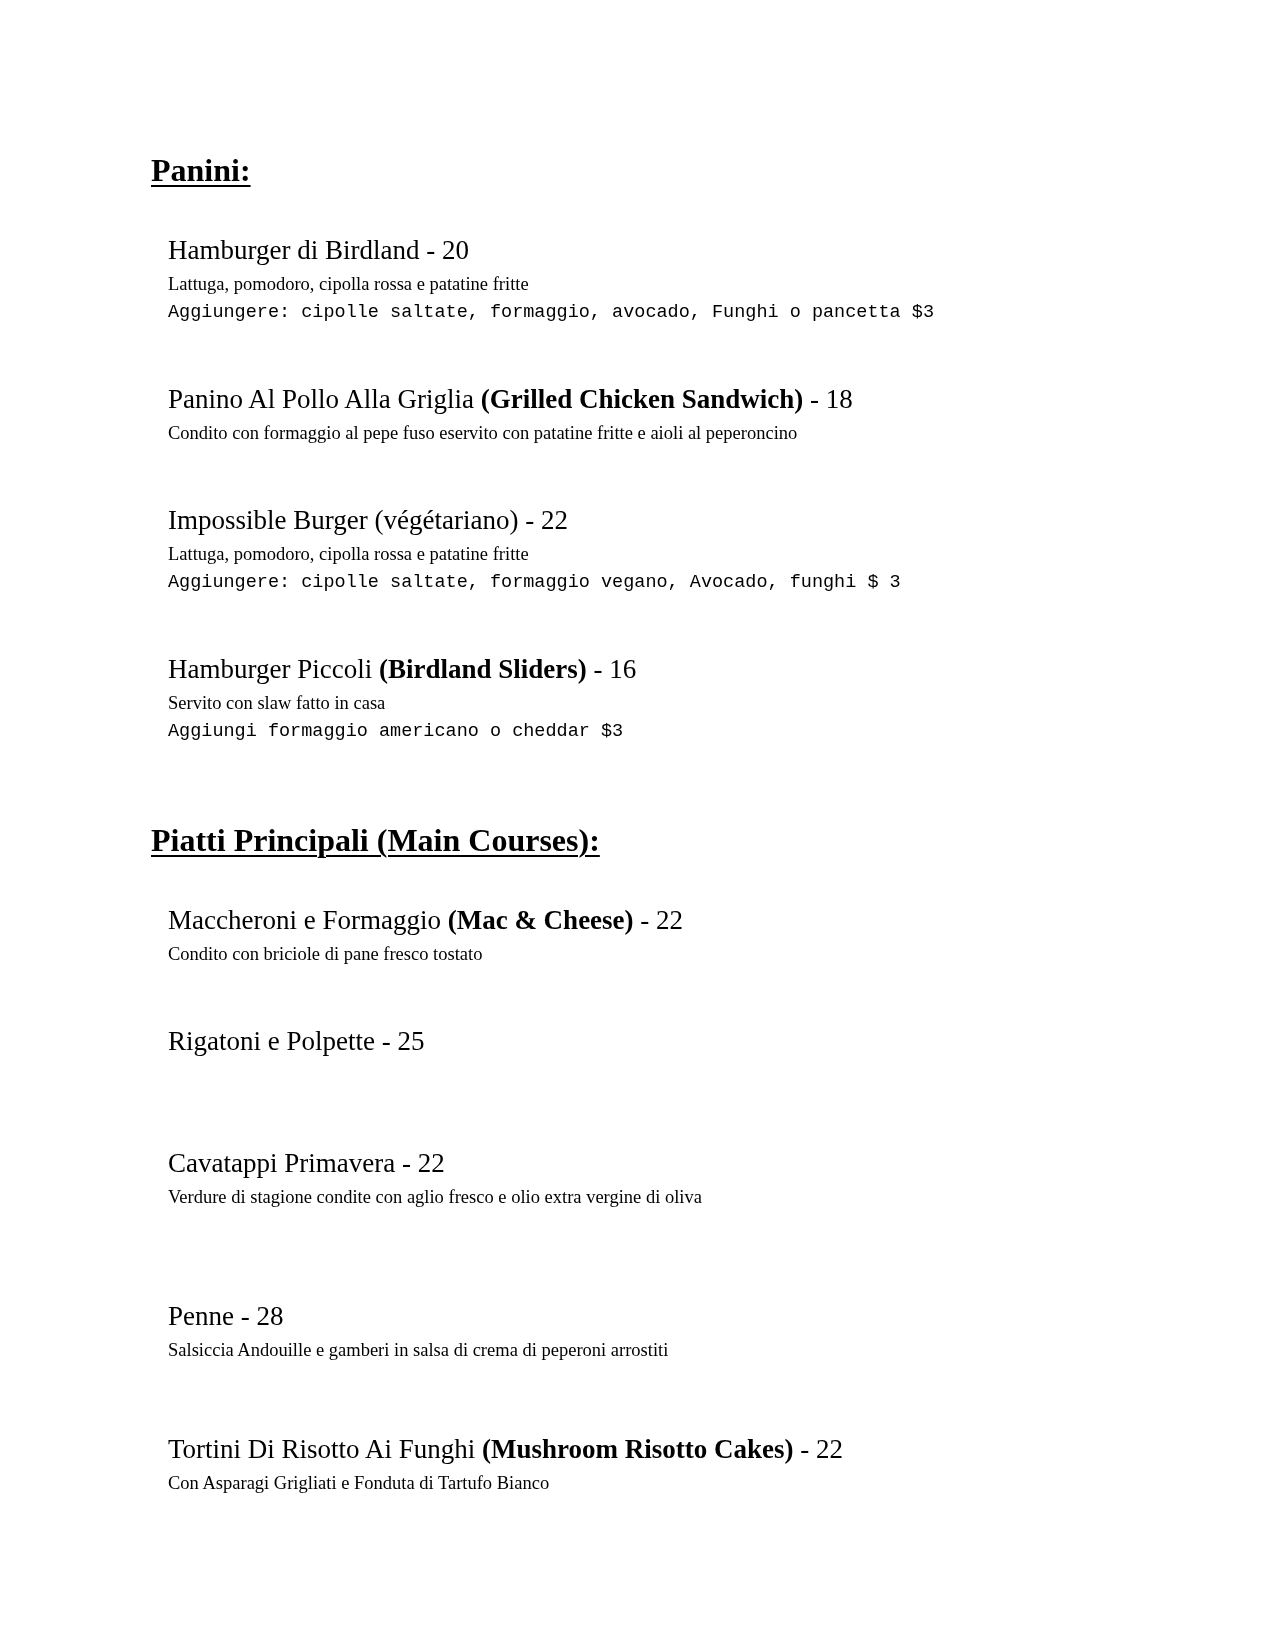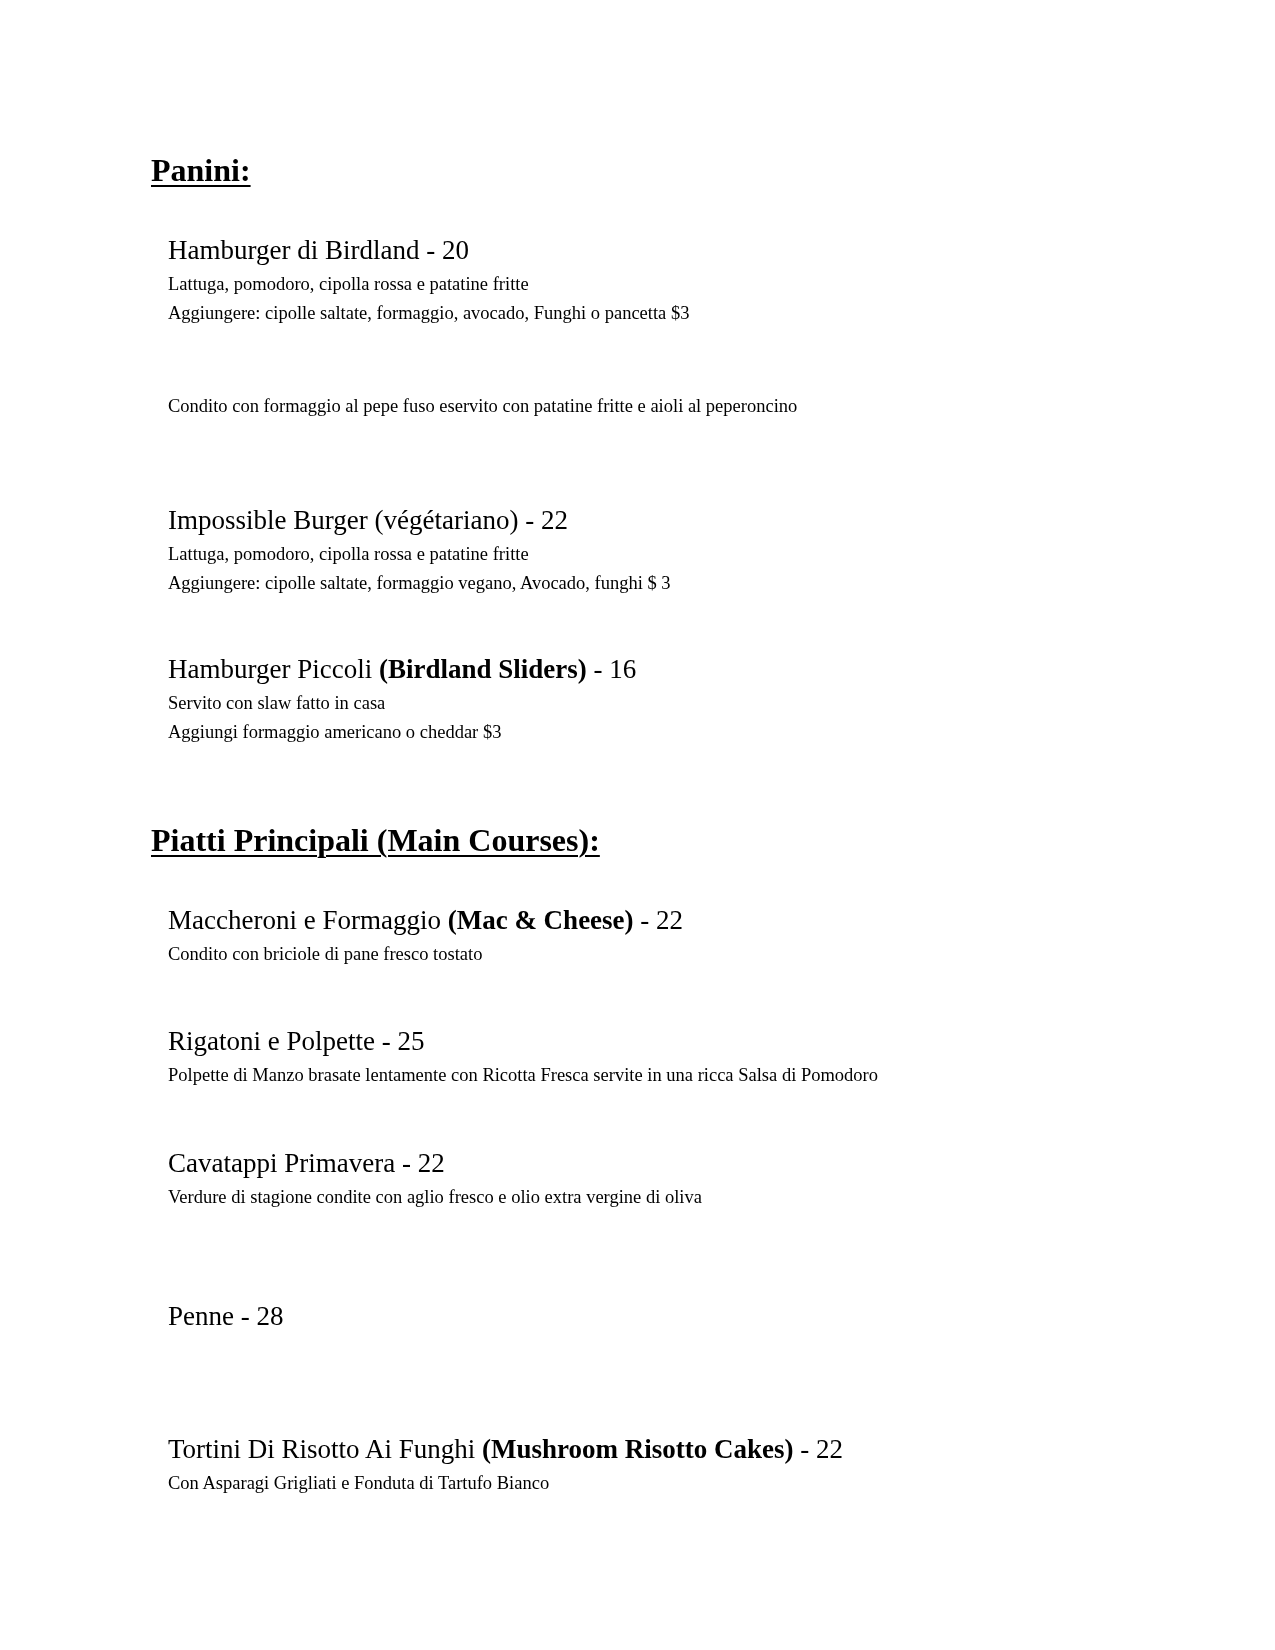--- a/index.html
+++ b/index.html
@@ -6,36 +6,37 @@
     body { width: 1275px; height: 1650px; position: relative; overflow: hidden;
            font-family: "Liberation Serif", "DejaVu Serif", serif; color: #000; }
     .page { position: absolute; left: 151px; top: 0; width: 1000px; }
     .section-heading { position: absolute; left: 0; margin: 0; font-weight: bold;
                        font-size: 32px; text-decoration: underline; text-decoration-thickness: 2px;
                        text-underline-offset: 4px; white-space: nowrap; line-height: 1; text-align: right; }
     .item { position: absolute; left: 17px; white-space: nowrap; }
     .item-title { font-size: 27px; line-height: 1; margin: 0; }
     .item-title .bold { font-weight: bold; }
     .item-desc { font-size: 18.5px; line-height: 1; margin-top: 11px; }
-    .item-desc + .item-desc { margin-top: 10px; }
+    .item-desc + .item-desc { margin-top: 10px; font-family: Liberation Mono, monospace; }
   </style>
 </head>
 <body>
 
 <div class="page">
 
   <h2 class="section-heading" style="top:154px;">Panini:</h2>
 
   <div class="item" style="top:237px;">
     <div class="item-title"><span>Hamburger di Birdland</span><span class="bold"></span><span> - 20</span></div>
     <div class="item-desc">Lattuga, pomodoro, cipolla rossa e patatine fritte</div>
     <div class="item-desc">Aggiungere: cipolle saltate, formaggio, avocado, Funghi o pancetta $3</div>
   </div>
 
   <div class="item" style="top:386px;">
+    <div class="item-title"><span>Panino Al Pollo Alla Griglia </span><span class="bold">(Grilled Chicken Sandwich)</span><span> - 18</span></div>
     <div class="item-desc">Condito con formaggio al pepe fuso eservito con patatine fritte e aioli al peperoncino</div>
   </div>
 
   <div class="item" style="top:507px;">
     <div class="item-title"><span>Impossible Burger (végétariano)</span><span class="bold"></span><span> - 22</span></div>
     <div class="item-desc">Lattuga, pomodoro, cipolla rossa e patatine fritte</div>
     <div class="item-desc">Aggiungere: cipolle saltate, formaggio vegano, Avocado, funghi $ 3</div>
   </div>
 
   <div class="item" style="top:656px;">
@@ -46,30 +47,30 @@
 
   <h2 class="section-heading" style="top:824px;">Piatti Principali (Main Courses):</h2>
 
   <div class="item" style="top:907px;">
     <div class="item-title"><span>Maccheroni e Formaggio </span><span class="bold">(Mac &amp; Cheese)</span><span> - 22</span></div>
     <div class="item-desc">Condito con briciole di pane fresco tostato</div>
   </div>
 
   <div class="item" style="top:1028px;">
     <div class="item-title"><span>Rigatoni e Polpette</span><span class="bold"></span><span> - 25</span></div>
-    <div class="item-desc">Polpette di Manzo brasate lentamente con Ricotta Fresca servite in una ricca Salsa di Pomodoro</div>
   </div>
 
   <div class="item" style="top:1150px;">
     <div class="item-title"><span>Cavatappi Primavera</span><span class="bold"></span><span> - 22</span></div>
     <div class="item-desc">Verdure di stagione condite con aglio fresco e olio extra vergine di oliva</div>
   </div>
 
   <div class="item" style="top:1271px;margin-top:32px;">
     <div class="item-title"><span>Penne</span><span class="bold"></span><span> - 28</span></div>
+    <div class="item-desc">Salsiccia Andouille e gamberi in salsa di crema di peperoni arrostiti</div>
   </div>
 
   <div class="item" style="top:1392px;margin-top:44px;">
     <div class="item-title"><span>Tortini Di Risotto Ai Funghi </span><span class="bold">(Mushroom Risotto Cakes)</span><span> - 22</span></div>
     <div class="item-desc">Con Asparagi Grigliati e Fonduta di Tartufo Bianco</div>
   </div>
 
 </div>
 
 </body></html>

